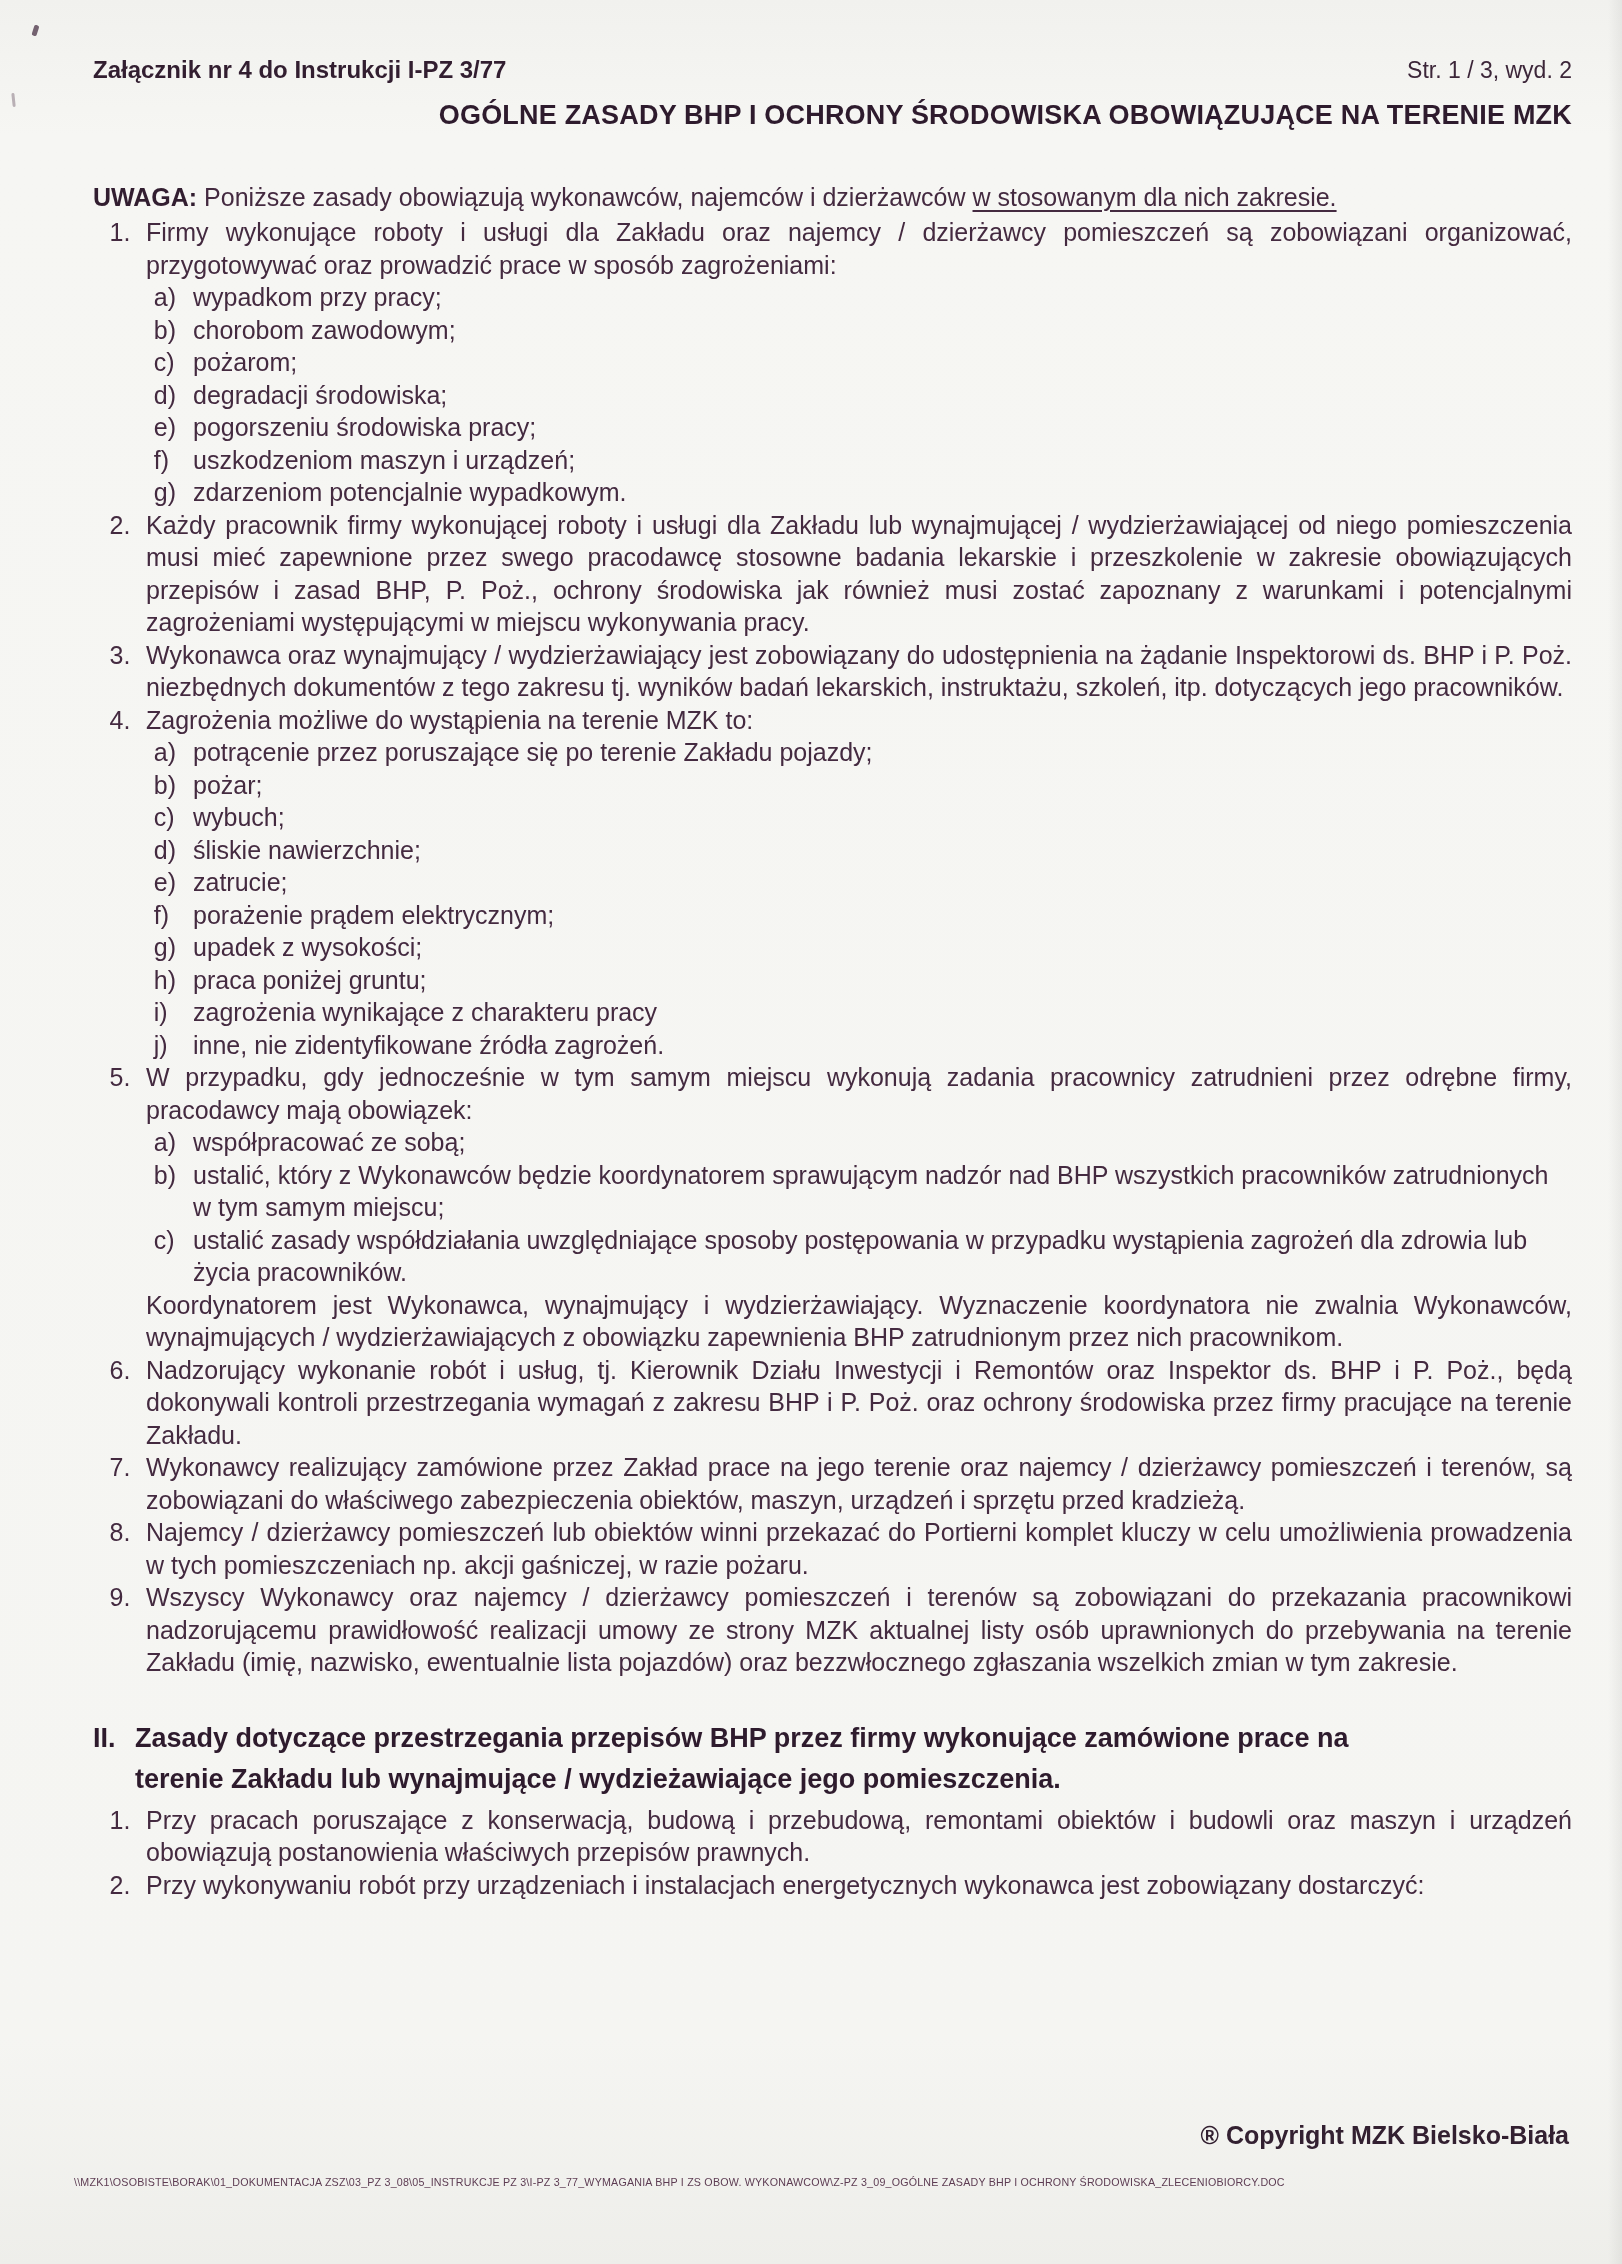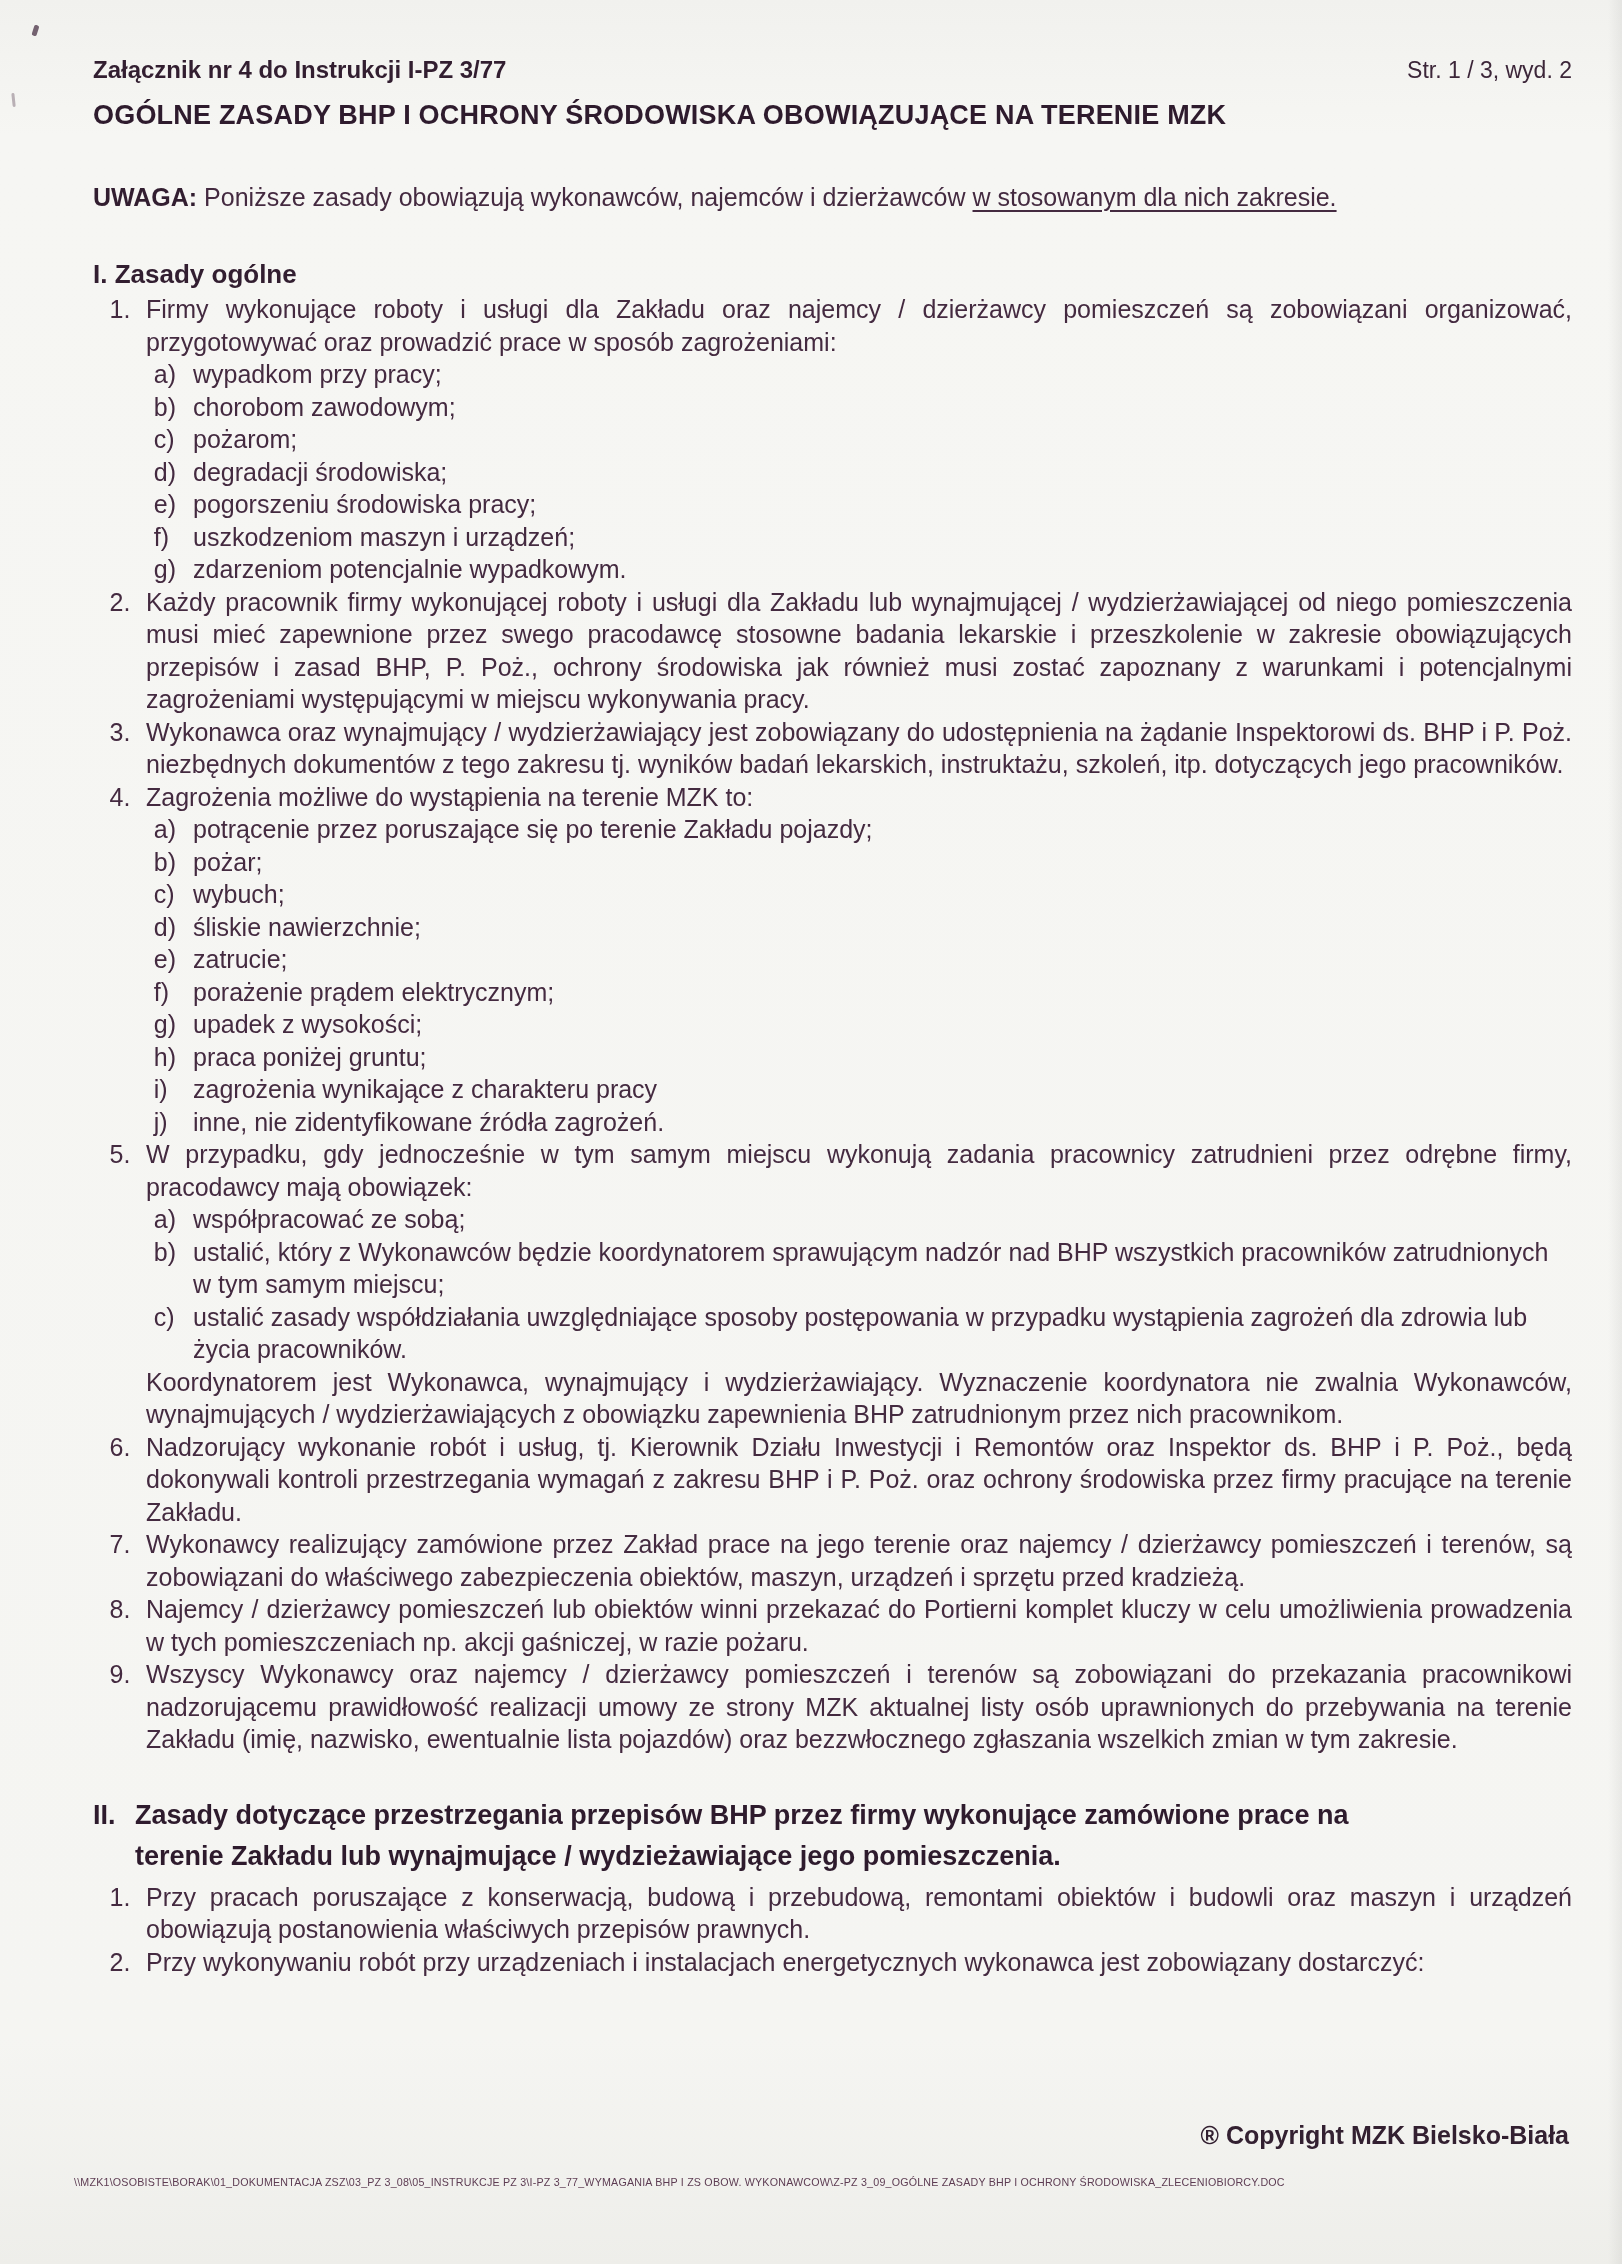--- a/index.html
+++ b/index.html
@@ -18,21 +18,21 @@
   .tick1{left:33px;top:25px;width:4.9px;height:10.7px;transform:rotate(18deg);}
   .tick2{left:11.6px;top:93px;width:2.9px;height:13.6px;transform:rotate(-6deg);opacity:.35;}
 
   .content{position:absolute;left:70px;right:50px;top:54px;margin-left:23px;}
 
   .hdr{display:flex;justify-content:space-between;align-items:baseline;font-size:24px;line-height:31px;}
   .hdr-left{font-weight:bold;color:#321e30;}
   .hdr-right{font-size:23px;color:#3c2639;}
 
   .doc-title{
-    margin-top:13.6px;text-align:left;font-weight:bold;font-size:27px;
+    margin-top:13.6px;text-align:right;font-weight:bold;font-size:27px;
     letter-spacing:0.2px;color:#2e1b2d;
   }
 
   .notice{margin-top:50px;font-size:25px;line-height:32px;}
   .notice b{color:#321e30;}
   .uline{text-decoration:underline;text-underline-offset:3.9px;text-decoration-thickness:1.9px;}
 
   .sec1-head{margin-top:45px;font-weight:bold;font-size:26px;color:#321e30;line-height:32px;}
 
   .list{margin-top:3.9px;font-size:25px;line-height:32.5px;}
@@ -71,21 +71,20 @@
 
     <div class="hdr">
       <span class="hdr-left">Załącznik nr 4 do Instrukcji I-PZ 3/77</span>
       <span class="hdr-right">Str. 1 / 3, wyd. 2</span>
     </div>
 
     <div class="doc-title">OGÓLNE ZASADY BHP I OCHRONY ŚRODOWISKA OBOWIĄZUJĄCE NA TERENIE MZK</div>
 
     <div class="notice"><b>UWAGA:</b><span> Poniższe zasady obowiązują wykonawców, najemców i dzierżawców </span><span class="uline">w stosowanym dla nich zakresie.</span></div>
 
-    <div class="sec1-head">I. Zasady ogólne</div>
 
     <div class="list">
 
       <div class="item">
         <span class="inum">1.</span>
         <div class="ibody">
           <div class="itext">Firmy wykonujące roboty i usługi dla Zakładu oraz najemcy / dzierżawcy pomieszczeń są zobowiązani organizować, przygotowywać oraz prowadzić prace w sposób zagrożeniami:</div>
           <div class="sub">
               <span class="sm">a)</span>
               <span class="st">wypadkom przy pracy;</span>

